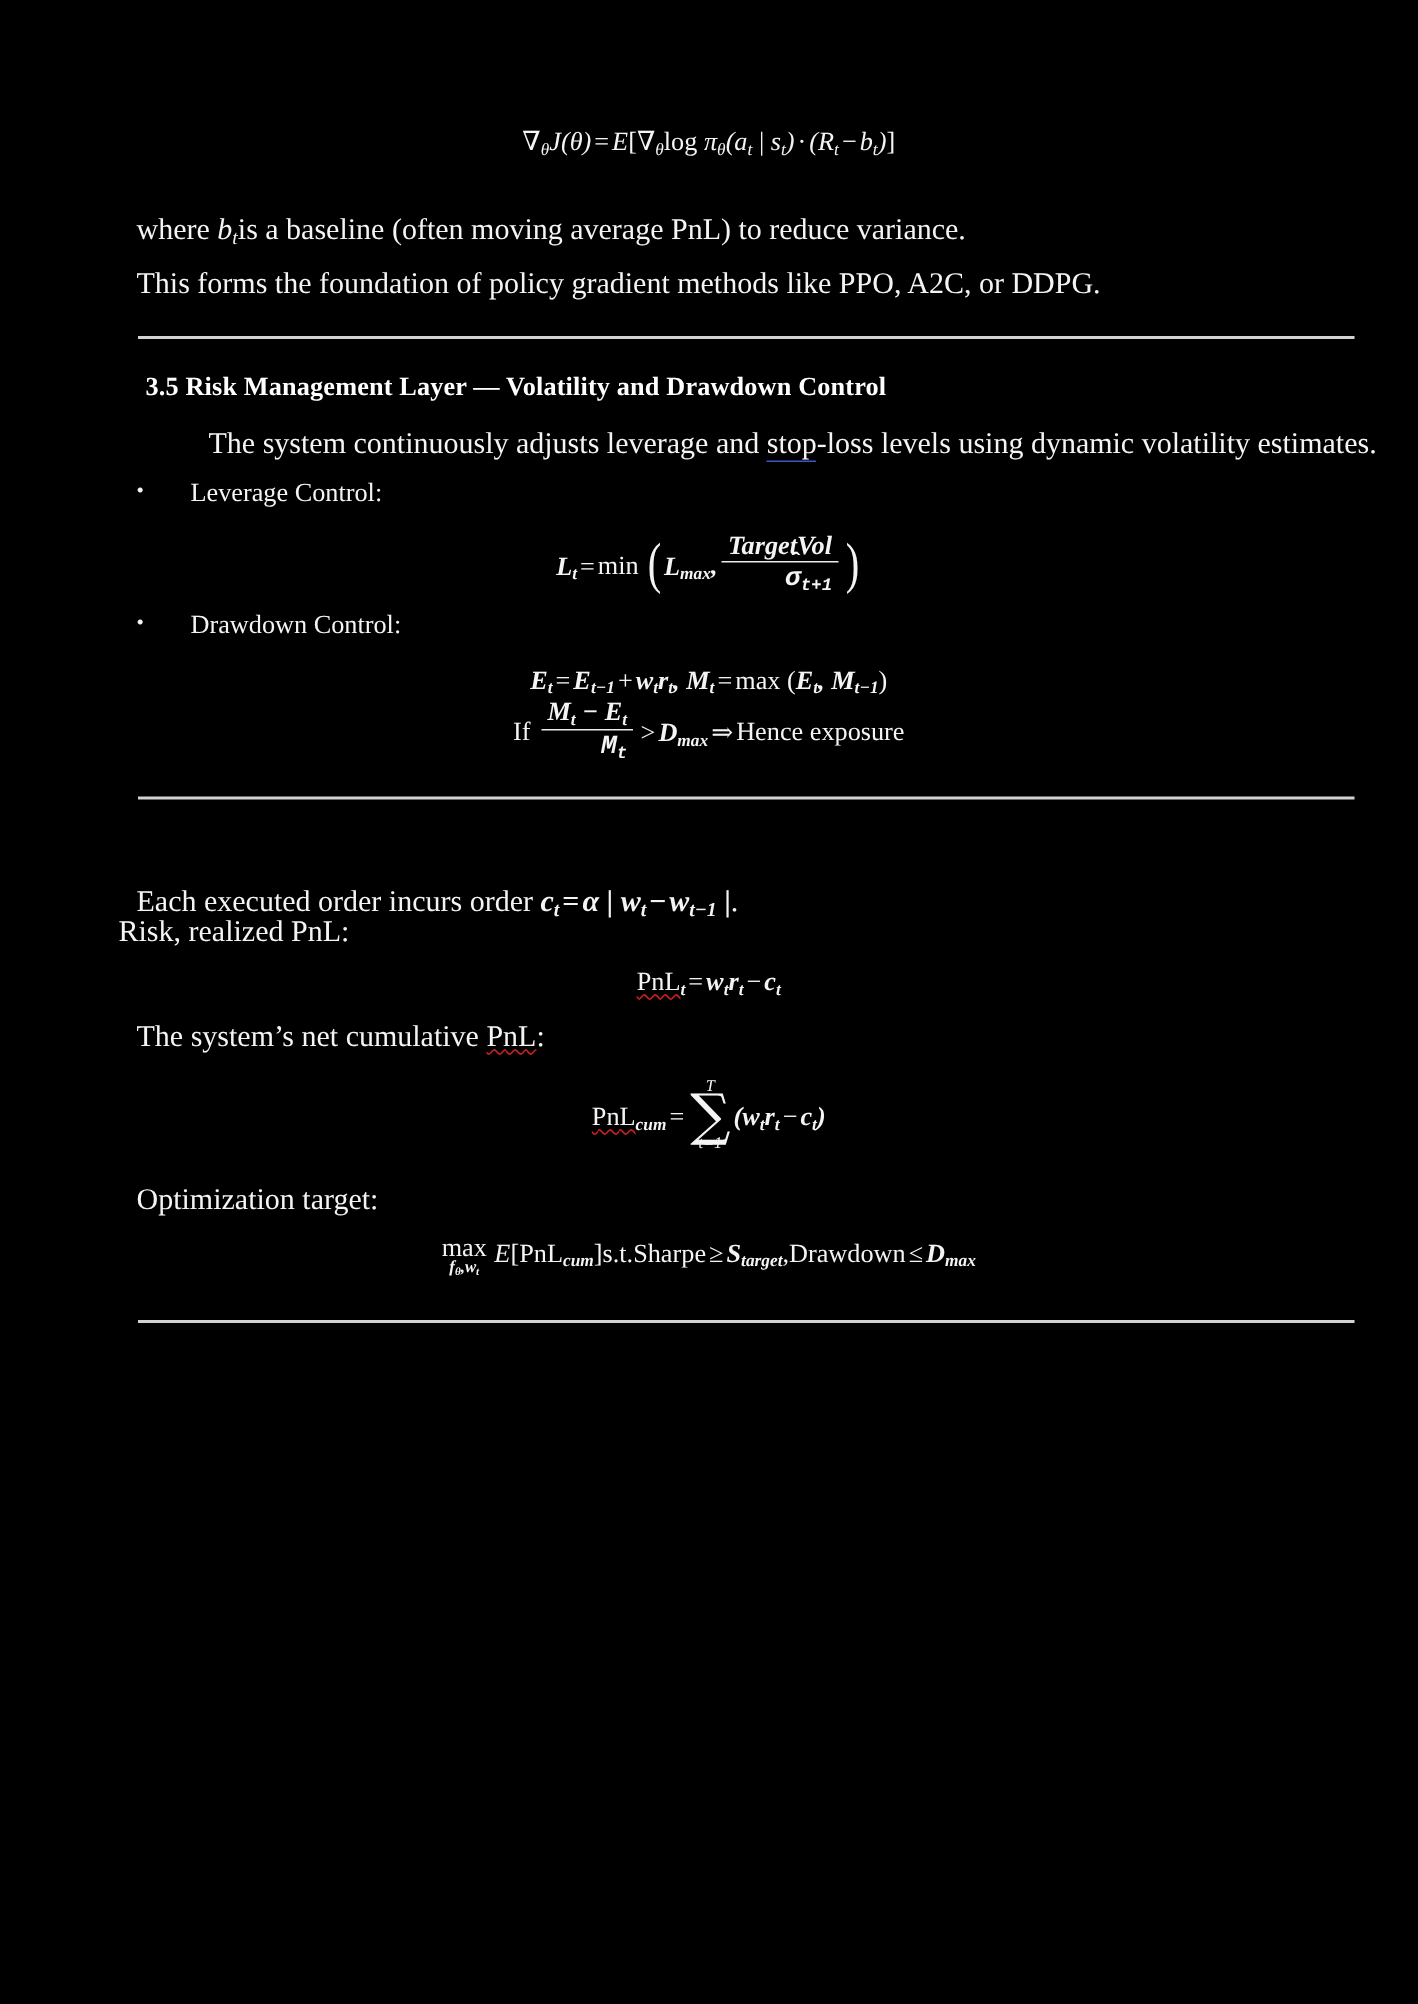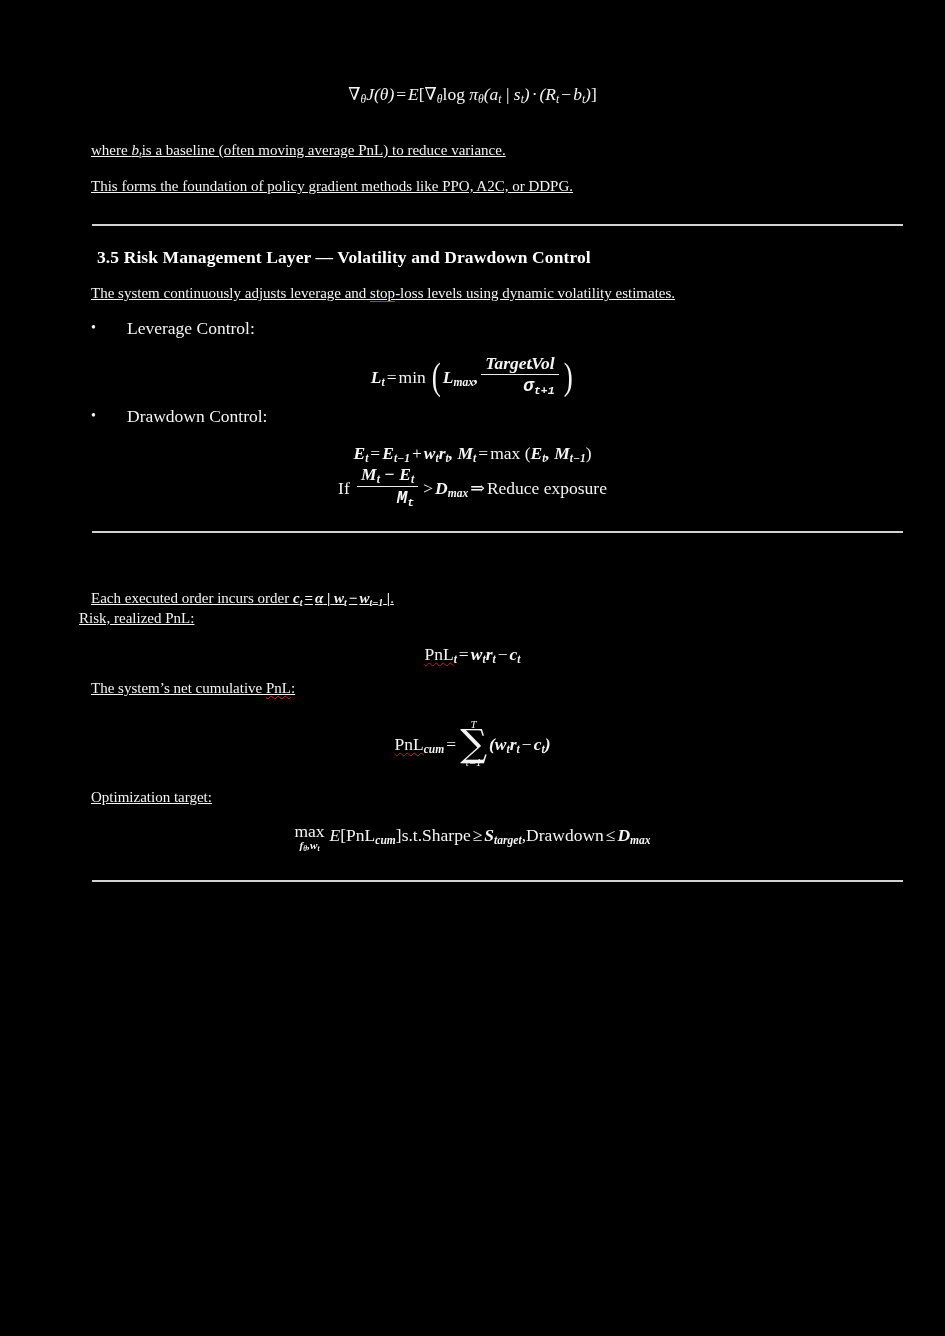--- a/index.html
+++ b/index.html
@@ -21,25 +21,24 @@
     position: relative;
     width: 945px;
     height: 1084px;
     padding: 16px;
   }
 
   
   .para {
     position: absolute;
     left: 91px;
-    font-size: 15px;
+    font-size: 20px;
     line-height: 1.25;
     color: #f4f4f4;
     white-space: nowrap;
-    text-decoration: underline;
   }
 
   .display-eq {
     position: absolute;
     left: 0;
     width: 945px;
     text-align: center;
     font-family: "Liberation Serif", "DejaVu Serif", serif;
     font-size: 17.5px;
     color: #f4f4f4;
@@ -222,42 +221,42 @@
   <div class="para" style="top:141px;">
     <span>where </span><span class="mi"><span>b</span><sub>t</sub></span><span>is a baseline (often moving average PnL) to reduce variance.</span>
   </div>
 
   <div class="para" style="top:177px;">This forms the foundation of policy gradient methods like PPO, A2C, or DDPG.</div>
 
   <div class="rule" style="top:224px;"></div>
 
   <div class="heading" style="top:247px;">3.5 Risk Management Layer — Volatility and Drawdown Control</div>
 
-  <div class="para" style="top:284px;">
+  <div class="para" style="top:284px;margin-left:48px;">
     <span>The system continuously adjusts leverage and </span><span class="sp-blue">stop</span><span>-loss levels using dynamic volatility estimates.</span>
   </div>
 
   <div class="bullet-item" style="top:318px;">
     <span class="dot">•</span><span>Leverage Control:</span>
   </div>
 
   <div class="display-eq" style="top:357px;">
     <span class="mb"><span>L</span><sub>t</sub></span><span class="op">=</span><span class="up">min</span>&nbsp;<span class="bigparen">(</span><span class="mb"><span>L</span><sub>max</sub></span><span class="mb">,</span><span class="frac mb"><span class="num">TargetVol</span><span class="den"><span class="hat"><span class="acc">̂</span><span>σ</span></span><sub><span>t</span>+<span>1</span></sub></span></span><span class="bigparen">)</span>
   </div>
 
   <div class="bullet-item" style="top:406px;">
     <span class="dot">•</span><span>Drawdown Control:</span>
   </div>
 
   <div class="display-eq eq-lines" style="top:440px;">
     <div>
       <span class="mb"><span>E</span><sub>t</sub></span><span class="op">=</span><span class="mb"><span>E</span><sub><span>t</span><span>−</span><span>1</span></sub></span><span class="op">+</span><span class="mb"><span>w</span><sub>t</sub><span>r</span><sub>t</sub></span><span class="mb">,</span>&nbsp;<span class="mb"><span>M</span><sub>t</sub></span><span class="op">=</span><span class="up">max</span>&nbsp;<span class="up">(</span><span class="mb"><span>E</span><sub>t</sub></span><span class="mb">,</span>&nbsp;<span class="mb"><span>M</span><sub><span>t</span><span>−</span><span>1</span></sub></span><span class="up">)</span>
     </div>
     <div style="margin-top:2px;">
-      <span class="up">If</span>&nbsp;<span class="frac mb"><span class="num"><span>M</span><sub>t</sub>&nbsp;<span>−</span>&nbsp;<span>E</span><sub>t</sub></span><span class="den"><span>M</span><sub>t</sub></span></span><span class="op">&gt;</span><span class="mb"><span>D</span><sub>max</sub></span><span class="op">⇒</span><span class="up">Reduce exposure</span>
+      <span class="up">If</span>&nbsp;<span class="frac mb"><span class="num"><span>M</span><sub>t</sub>&nbsp;<span>−</span>&nbsp;<span>E</span><sub>t</sub></span><span class="den"><span>M</span><sub>t</sub></span></span><span class="op">&gt;</span><span class="mb"><span>D</span><sub>max</sub></span><span class="op">⇒</span><span class="up">Hence exposure</span>
     </div>
   </div>
 
   <div class="rule" style="top:531px;"></div>
 
 
   <div class="para" style="top:589px;">
     <span>Each executed order incurs order </span><span class="mb"><span>c</span><sub>t</sub><span class="op">=</span><span>α</span>&nbsp;<span class="up">|</span>&nbsp;<span>w</span><sub>t</sub><span class="op">−</span><span>w</span><sub><span>t</span><span>−</span><span>1</span></sub>&nbsp;<span class="up">|</span></span><span class="up">.</span>
   </div>
 

